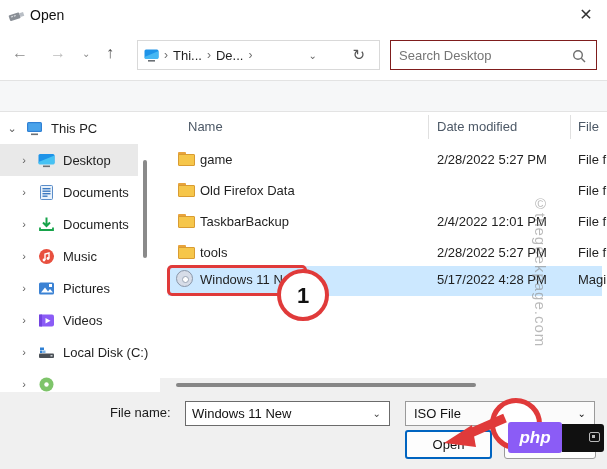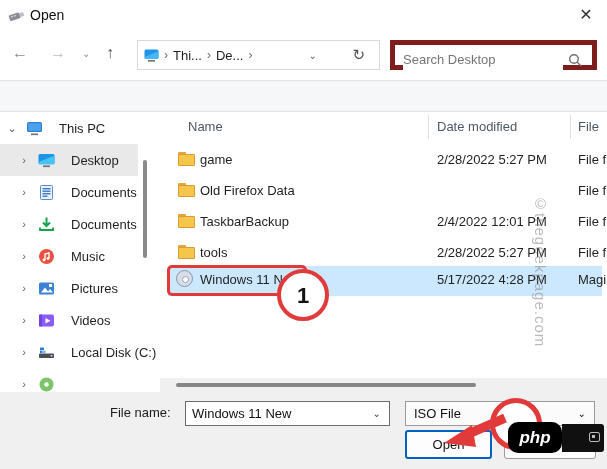--- a/index.html
+++ b/index.html
@@ -19,21 +19,21 @@
   .navglyph { top:44px; font-size:16px; }
   #nav-back { left:12px; color:#8b8b8b; }
   #nav-fwd { left:50px; color:#bdbdbd; }
   #nav-recent { left:82px; top:48px; font-size:10px; color:#8b8b8b; }
   #nav-up { left:106px; color:#555; }
   #addressbar { left:137px; top:40px; width:243px; height:30px; border:1px solid #d9d9d9; background:#fff; display:flex; align-items:center; }
   .crumb-sep { color:#707070; font-size:12px; padding:0 5px; }
   .crumb { color:#1f1f1f; font-size:13px; }
   #addr-dd { position:absolute; right:62px; color:#666; font-size:10px; }
   #addr-refresh { position:absolute; right:14px; color:#555; font-size:15px; }
-  #searchbox { left:390px; top:40px; width:207px; height:30px; border:5px solid #7f1d1d; background:#fff; }
+  #searchbox { left:390px; top:40px; width:207px; height:30px; border:1px solid #7f1d1d; background:#fff; }
   #search-input { position:absolute; left:8px; top:1px; width:160px; height:26px; border:0; outline:0; font-size:13px; color:#1f1f1f; font-family:"Liberation Sans",sans-serif; }
   #search-input::placeholder { color:#757575; opacity:1; }
 
   
   #toolbar { left:0; top:80px; width:607px; height:32px; background:#f6f7f8; border-top:1px solid #e3e3e3; border-bottom:1px solid #e3e3e3; }
   .tool-label { top:87px; color:#29486b; font-size:13px; }
   #organize { left:30px; }
   #organize .dd { font-size:9px; color:#29486b; }
   #newfolder { left:105px; }
   #view-list-icon { left:487px; top:88px; width:20px; height:14px; }
@@ -43,21 +43,21 @@
   #pane-icon i { position:absolute; right:1px; top:1px; bottom:1px; width:8px; background:#8ec1ea; display:block; }
   #help-icon { left:568px; top:85px; width:18px; height:18px; border-radius:50%; background:#1777d1; color:#fff; font-size:12px; font-weight:bold; text-align:center; line-height:18px; }
 
   
   #main { left:0; top:112px; width:607px; height:280px; background:#fff; overflow:hidden; }
 
   
   #sidebar { position:absolute; left:0; top:0; width:160px; height:280px; background:#fff; }
   .side-item { position:absolute; left:0; width:160px; height:32px; display:flex; align-items:center; }
   .side-item .chev { width:12px; text-align:center; color:#5f5f5f; font-size:11px; }
-  .side-item .lbl { margin-left:16px; color:#1f1f1f; font-size:13px; white-space:nowrap; }
+  .side-item .lbl { margin-left:8px; color:#1f1f1f; font-size:13px; white-space:nowrap; }
   .icon16 { width:17px; height:17px; display:inline-block; margin-left:8px; position:relative; }
   #side-highlight { position:absolute; left:0; top:32px; width:138px; height:32px; background:#e9e9e9; }
   #side-scrollbar { position:absolute; left:143px; top:48px; width:4px; height:98px; background:#8a8a8a; border-radius:2px; }
 
   
   #list { position:absolute; left:160px; top:0; width:447px; height:280px; background:#fff; }
   .col-div { position:absolute; top:3px; width:1px; height:24px; background:#e0e0e0; }
   .hdr { position:absolute; top:7px; color:#4c5866; font-size:13px; }
   #sort-caret { position:absolute; left:128px; top:-2px; color:#888; font-size:10px; }
   .row { position:absolute; left:0; width:447px; height:31px; }
@@ -87,21 +87,21 @@
   #filename-input { border:0; outline:0; width:180px; margin-left:6px; font-size:13px; color:#111; background:transparent; font-family:"Liberation Sans",sans-serif; }
   #filetype-combo { left:405px; top:9px; width:190px; height:25px; border:1px solid #9a9a9a; background:#fbfbfb; }
   #filetype-combo span { margin-left:8px; color:#111; }
   .combo .dd { position:absolute; right:8px; color:#444; font-size:10px; }
   #open-btn { position:absolute; left:405px; top:38px; width:87px; height:29px; background:#fdfdfd; border:2px solid #0064c0; border-radius:3px; font-size:13px; color:#111; text-align:center; line-height:25px; }
   #cancel-btn { position:absolute; left:504px; top:38px; width:92px; height:29px; background:#fdfdfd; border:1px solid #9a9a9a; border-radius:3px; }
 
   
   #annot-circle2 { position:absolute; left:490px; top:398px; width:52px; height:52px; border-radius:50%; background:#fff; border:5px solid #e03a3a; z-index:5; }
   #annot-arrow { position:absolute; left:430px; top:405px; z-index:6; }
-  #php-logo { position:absolute; left:508px; top:422px; width:54px; height:31px; background:#000000; border-radius:10px; z-index:7; color:#fff; font-weight:bold; font-style:italic; font-size:17px; text-align:center; line-height:31px; }
+  #php-logo { position:absolute; left:508px; top:422px; width:54px; height:31px; background:#8b5cf6; border-radius:3px; z-index:7; color:#fff; font-weight:bold; font-style:italic; font-size:17px; text-align:center; line-height:31px; }
   #dark-logo { position:absolute; left:562px; top:424px; width:42px; height:28px; background:#101010; border-radius:0 3px 3px 0; z-index:7; }
   #dark-logo .mark { position:absolute; right:4px; top:8px; width:11px; height:10px; border:1px solid #d8d8d8; border-radius:2px; opacity:.85; }
   #dark-logo .mark::after { content:""; position:absolute; left:2px; top:2px; width:3px; height:3px; background:#d8d8d8; }
 
   
   svg { display:block; }
 </style>
 </head>
 <body>
 

